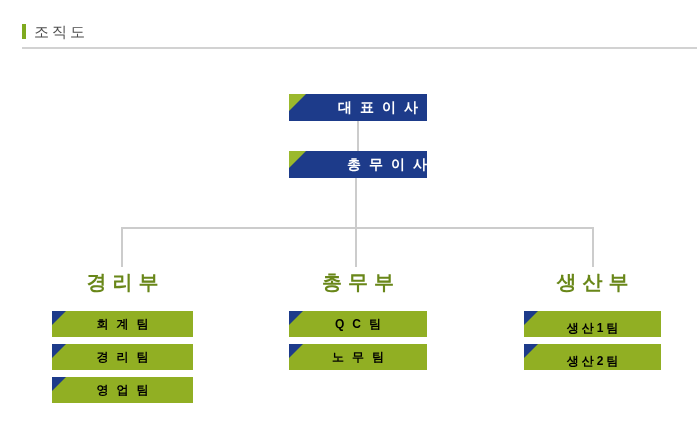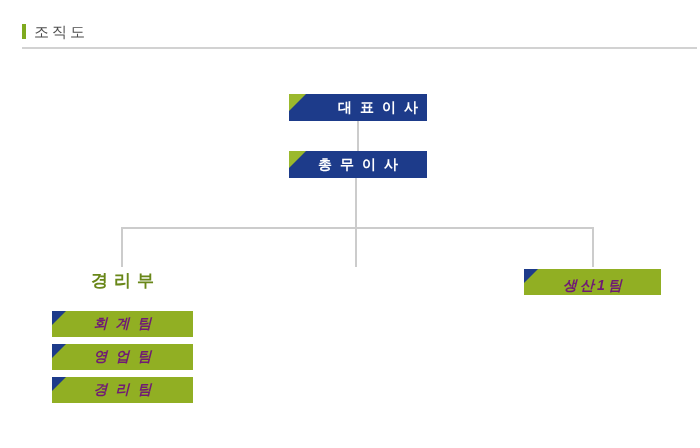--- a/index.html
+++ b/index.html
@@ -31,37 +31,37 @@
   .v2{left:347px;top:178px;width:2px;height:49px;}
   .hbar{left:113px;top:227px;width:473px;height:2px;}
   .d1{left:113px;top:229px;width:2px;height:38px;}
   .d2{left:347px;top:229px;width:2px;height:38px;}
   .d3{left:584px;top:229px;width:2px;height:38px;}
 
   
   .node-box{position:absolute;width:138px;height:27px;background:var(--navy);
     display:flex;align-items:center;justify-content:center;}
   .node-ceo{left:281px;top:94px;padding-left:40px;}
-  .node-director{left:281px;top:151px;}
+  .node-director{left:281px;top:151px;justify-content:flex-end;}
   .node-label{color:#ffffff;font-weight:bold;font-size:14px;letter-spacing:8px;margin-right:-8px;white-space:nowrap;}
 
   .tri{position:absolute;left:0;top:0;width:0;height:0;}
   .tri-green{border-top:17px solid var(--tri-green);border-right:17px solid transparent;}
   .tri-navy{border-top:14px solid var(--navy);border-right:14px solid transparent;}
 
   
   .dept-col{position:absolute;top:269px;}
   .col-0{left:44px;width:141px;}
   .col-1{left:281px;width:138px;}
   .col-2{left:516px;width:137px;}
-  .dept-header{height:42px;text-align:center;font-weight:bold;font-size:17px;color:var(--header-text);}
+  .dept-header{height:42px;text-align:center;font-weight:bold;font-size:20px;color:var(--header-text);}
   .dept-header span{letter-spacing:6px;margin-right:-6px;white-space:nowrap;}
   .team-box{position:relative;width:100%;height:26px;background:var(--green);margin-bottom:7px;
     display:flex;align-items:center;justify-content:center;}
-  .team-label{color:#701a75;font-weight:bold;font-size:14px;letter-spacing:8px;margin-right:-8px;white-space:nowrap;font-style:italic;}
+  .team-label{color:#000000;font-weight:bold;font-size:12px;letter-spacing:8px;margin-right:-8px;white-space:nowrap;}
   .team-label.narrow{letter-spacing:3px;margin-right:-3px;margin-top:8px;}
 </style>
 </head>
 <body>
 
 <div class="page">
 
   <div class="title-wrap">
     <div class="title-accent"></div>
     <div class="page-title">조직도</div>
@@ -86,32 +86,48 @@
 
   <div class="dept-col col-0">
     <div class="dept-header"><span>경리부</span></div>
     <div class="team-boxes">
         <div class="team-box">
           <span class="tri tri-navy"></span>
           <span class="team-label">회계팀</span>
         </div>
         <div class="team-box">
           <span class="tri tri-navy"></span>
-          <span class="team-label">영업팀</span>
+          <span class="team-label">경리팀</span>
         </div>
         <div class="team-box">
           <span class="tri tri-navy"></span>
-          <span class="team-label">경리팀</span>
+          <span class="team-label">영업팀</span>
         </div>
       </div>
   </div>
   <div class="dept-col col-1">
+    <div class="dept-header"><span>총무부</span></div>
+    <div class="team-boxes">
+        <div class="team-box">
+          <span class="tri tri-navy"></span>
+          <span class="team-label">QC팀</span>
+        </div>
+        <div class="team-box">
+          <span class="tri tri-navy"></span>
+          <span class="team-label">노무팀</span>
+        </div>
+      </div>
   </div>
   <div class="dept-col col-2">
+    <div class="dept-header"><span>생산부</span></div>
     <div class="team-boxes">
         <div class="team-box">
           <span class="tri tri-navy"></span>
           <span class="team-label narrow">생산1팀</span>
+        </div>
+        <div class="team-box">
+          <span class="tri tri-navy"></span>
+          <span class="team-label narrow">생산2팀</span>
         </div>
       </div>
   </div>
 
 </div>
 
 </body></html>

